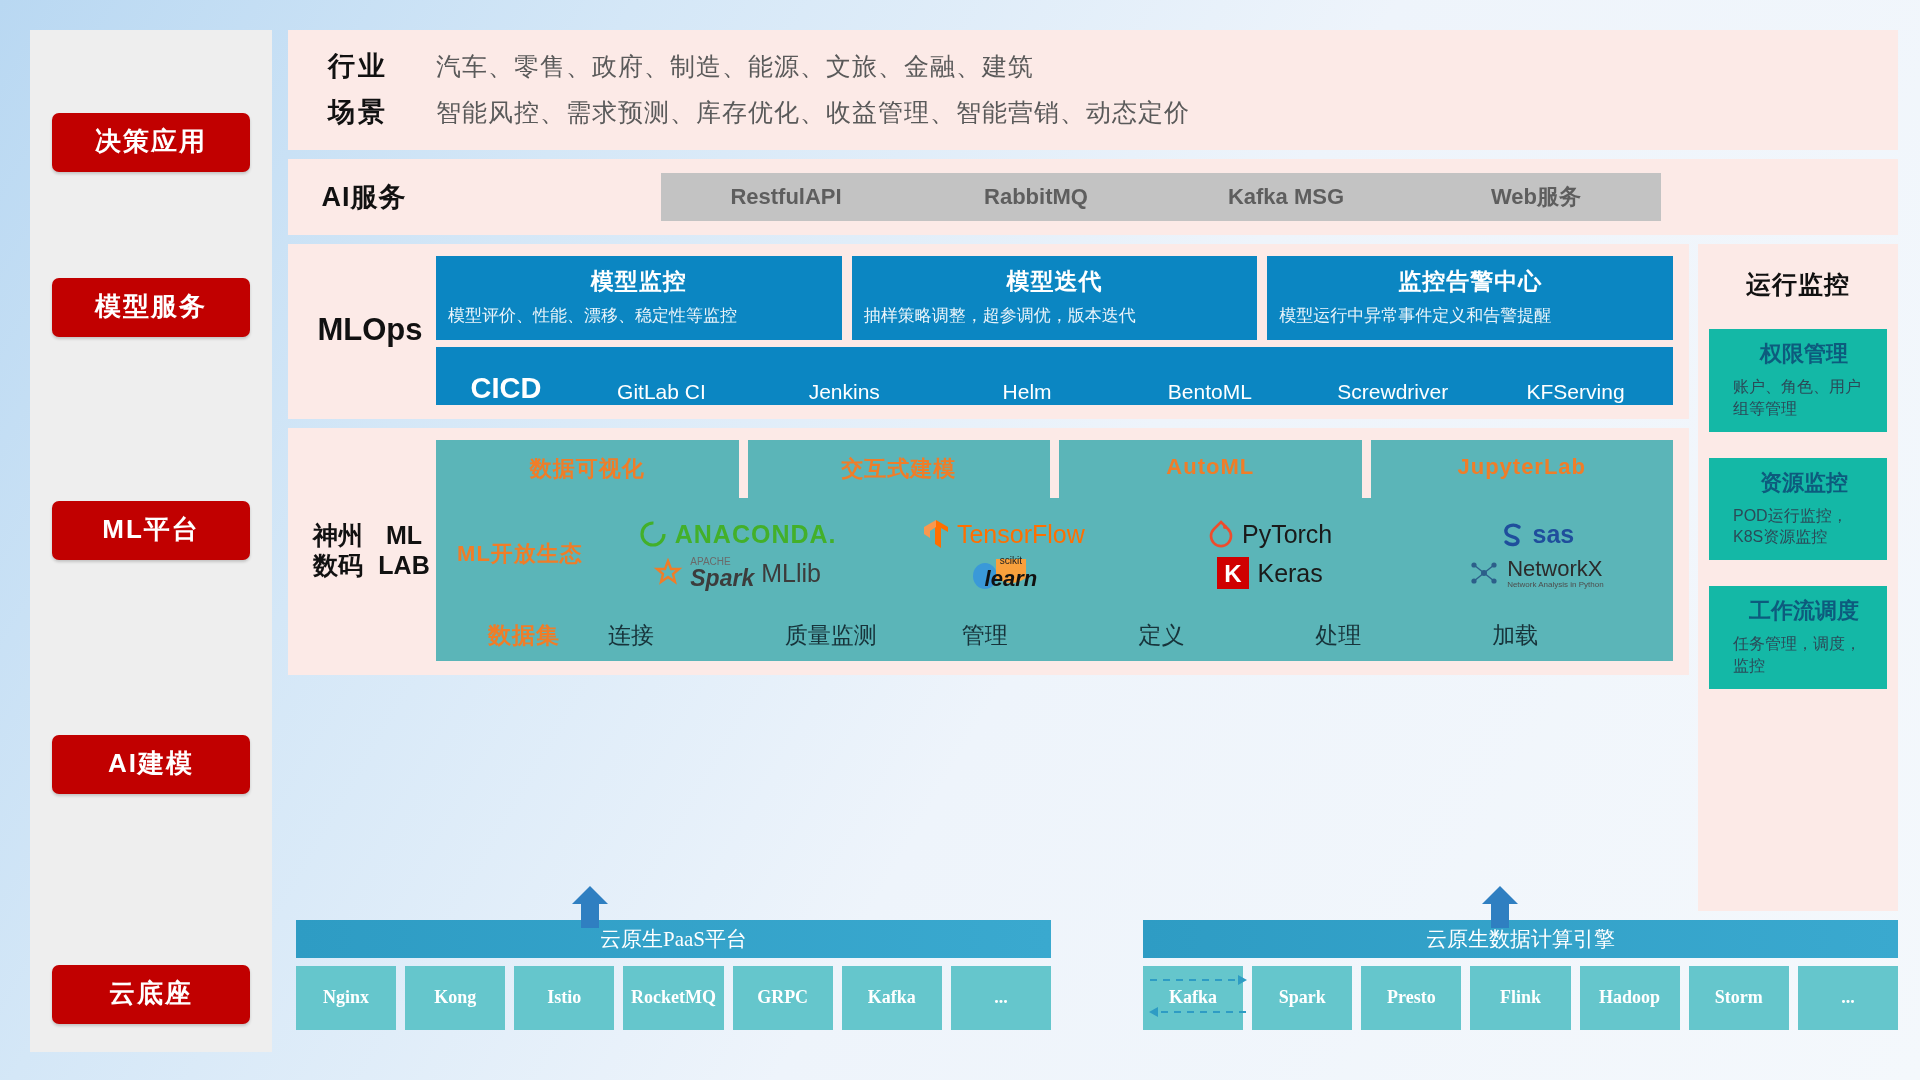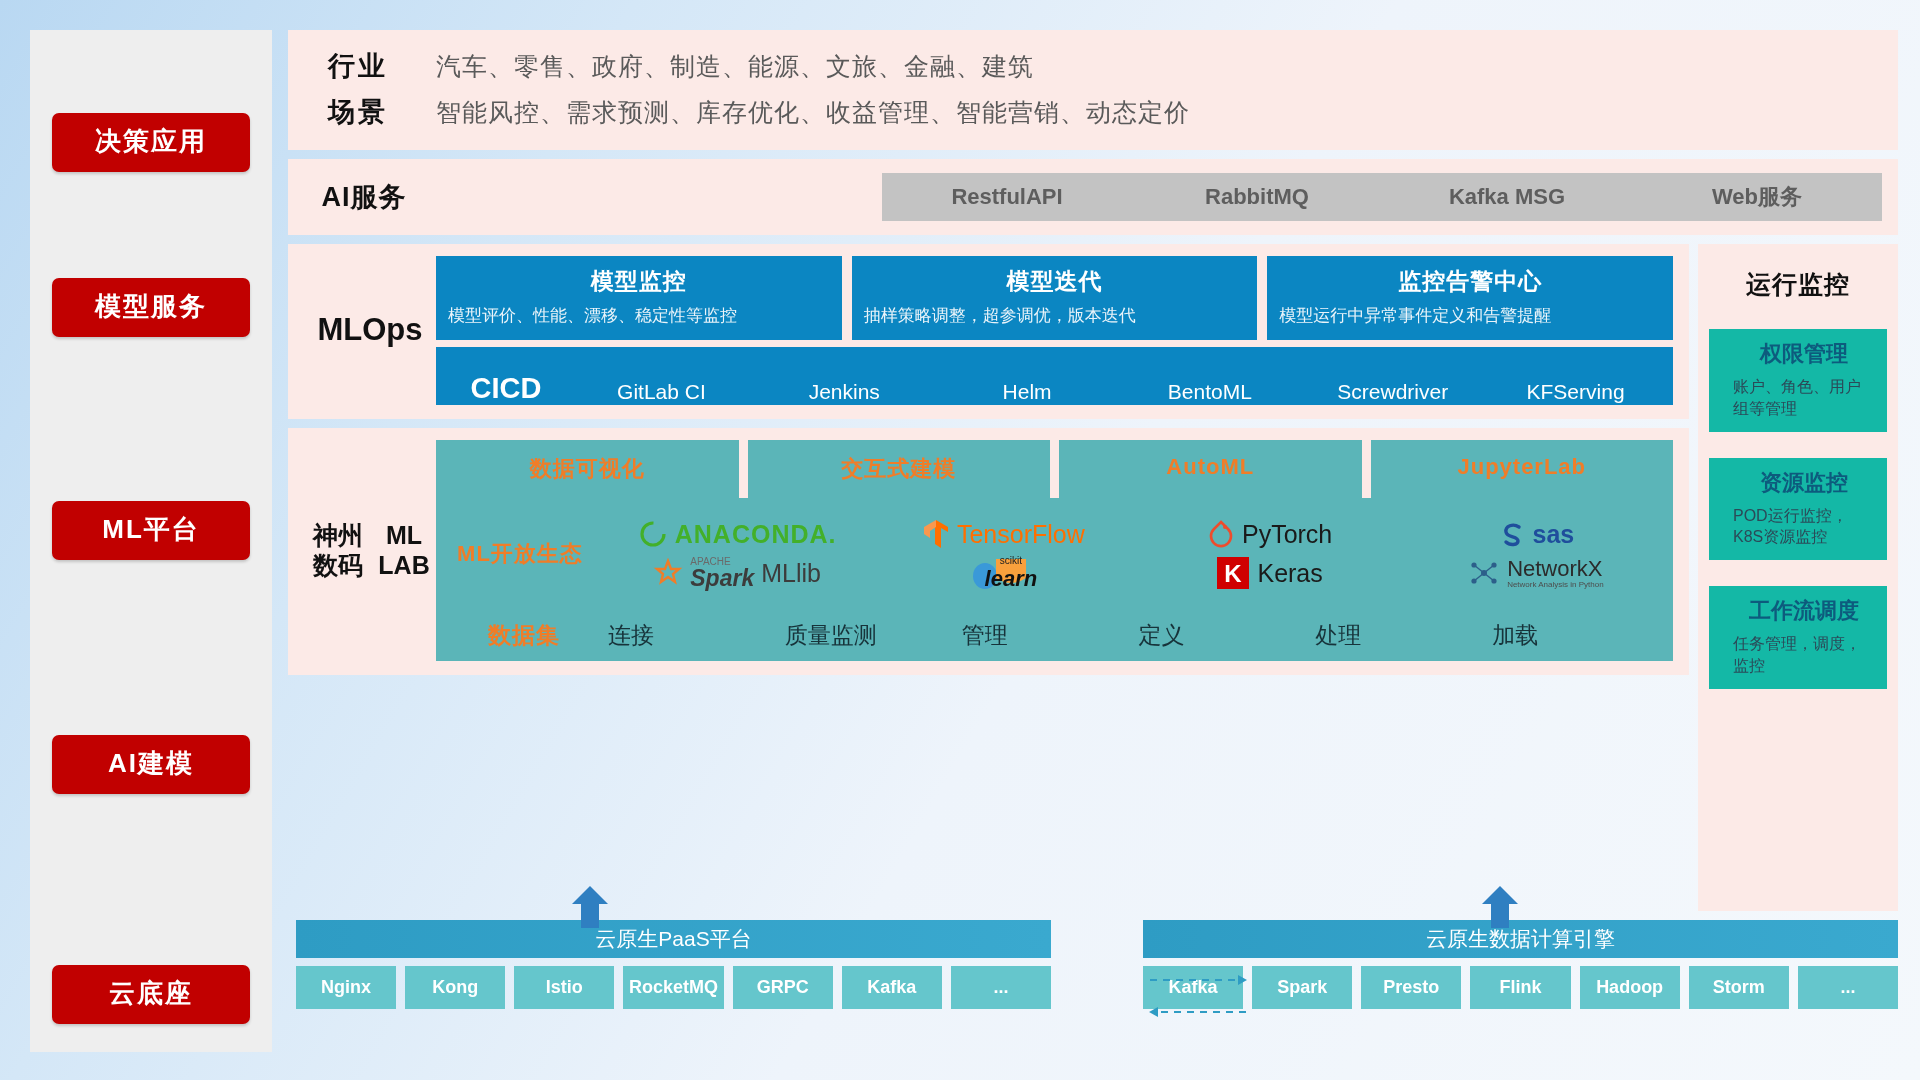--- a/index.html
+++ b/index.html
@@ -41,21 +41,21 @@
 
   
   .band-top { flex-direction: column; align-items: stretch; padding: 18px 18px 20px 18px; gap: 10px; }
   .kv { display: flex; align-items: center; gap: 26px; }
   .kv-key { width: 104px; flex: 0 0 104px; font-size: 27px; font-weight: bold; color: #111; text-align: center; letter-spacing: 3px; }
   .kv-val { font-size: 25px; color: #5a5a5a; letter-spacing: 1px; }
 
   
   .band-svc { gap: 0; padding: 14px 16px; }
   .svc-key { width: 120px; flex: 0 0 120px; font-size: 27px; font-weight: bold; color: #111; text-align: center; letter-spacing: 1px; }
-  .svc-list { flex: 1; display: flex; gap: 0; justify-content: flex-end; padding-left: 16px; }
+  .svc-list { flex: 1; display: flex; gap: 0; justify-content: center; padding-left: 16px; }
   .svc-chip {
     width: 250px; height: 48px; background: #c3c3c3; color: #5e5e5e;
     display: flex; align-items: center; justify-content: center;
     font-size: 22px; font-weight: bold;
   }
 
   
   .midwrap { display: flex; gap: 9px; flex: 1; min-height: 0; }
   .midleft { flex: 1; display: flex; flex-direction: column; gap: 9px; min-width: 0; }
 
@@ -89,27 +89,27 @@
 
   
   .monitor { width: 200px; flex: 0 0 200px; background: #fceae7; padding: 14px 11px; display: flex; flex-direction: column; }
   .monitor-title { text-align: center; font-size: 25px; font-weight: bold; color: #111; padding: 10px 0 16px 0; letter-spacing: 1px; }
   .mon-card { background: #14b8a6; padding: 10px 12px 12px 24px; margin-bottom: 14px; margin-top: 12px; }
   .mon-card-title { text-align: center; font-size: 22px; font-weight: bold; color: #0d5b7d; margin-bottom: 7px; }
   .mon-card-desc { font-size: 16px; color: #2b4a58; line-height: 1.36; }
 
   
   .bottom { height: 132px; display: flex; gap: 0; position: relative; padding-left: 8px; }
-  .bcol { flex: 1; display: flex; flex-direction: column; gap: 8px; min-width: 0; }
+  .bcol { flex: 1; display: flex; flex-direction: column; gap: 8px; min-width: 0; font-family: Liberation Serif, serif; }
   .bcol.left { margin-right: 92px; }
   .bbar { height: 38px; background: #2e9cc4; color: #fff; display: flex; align-items: center; justify-content: center; font-size: 21px; }
   .bbar.teal { background: linear-gradient(90deg,#2e9cc4,#3aa9cf); }
   .bchips { display: flex; gap: 9px; }
   .bchip {
-    flex: 1; height: 43px; background: #65c6cc; color: #fff;
+    flex: 1; height: 64px; background: #65c6cc; color: #fff;
     display: flex; align-items: center; justify-content: center;
     font-size: 18px; font-weight: bold; text-align: center; line-height: 1.1; padding: 0 3px;
     word-break: break-all;
   }
   .arrow { position: absolute; }
   svg { display: block; }
 </style>
 </head>
 <body>
 

